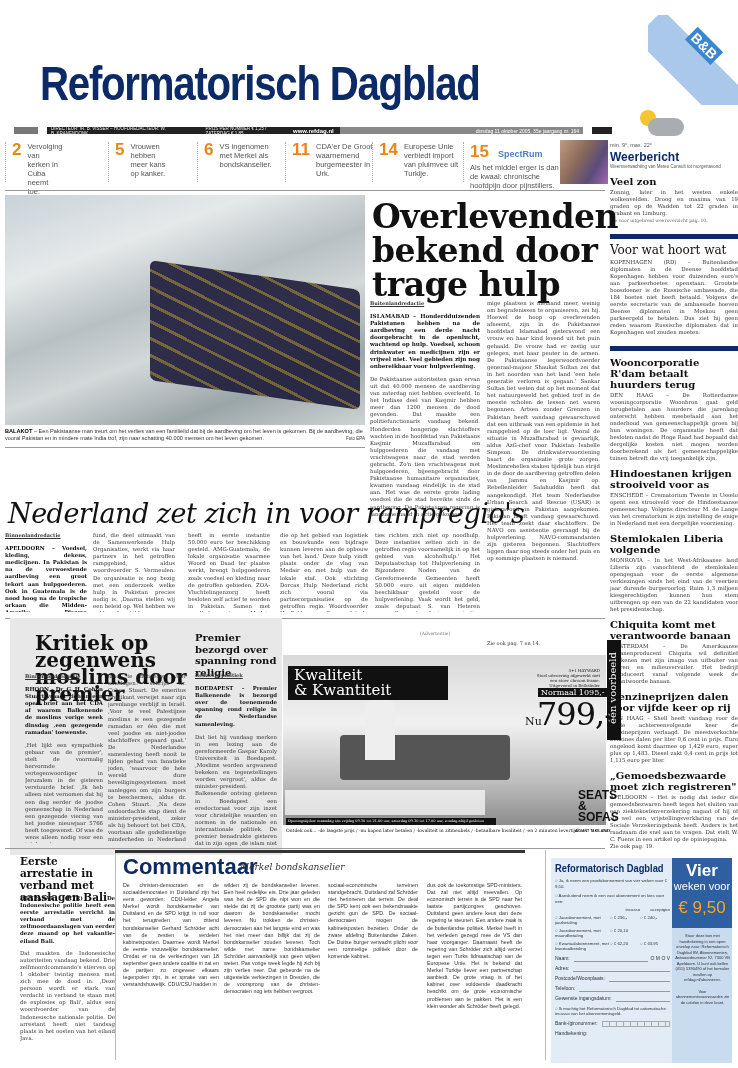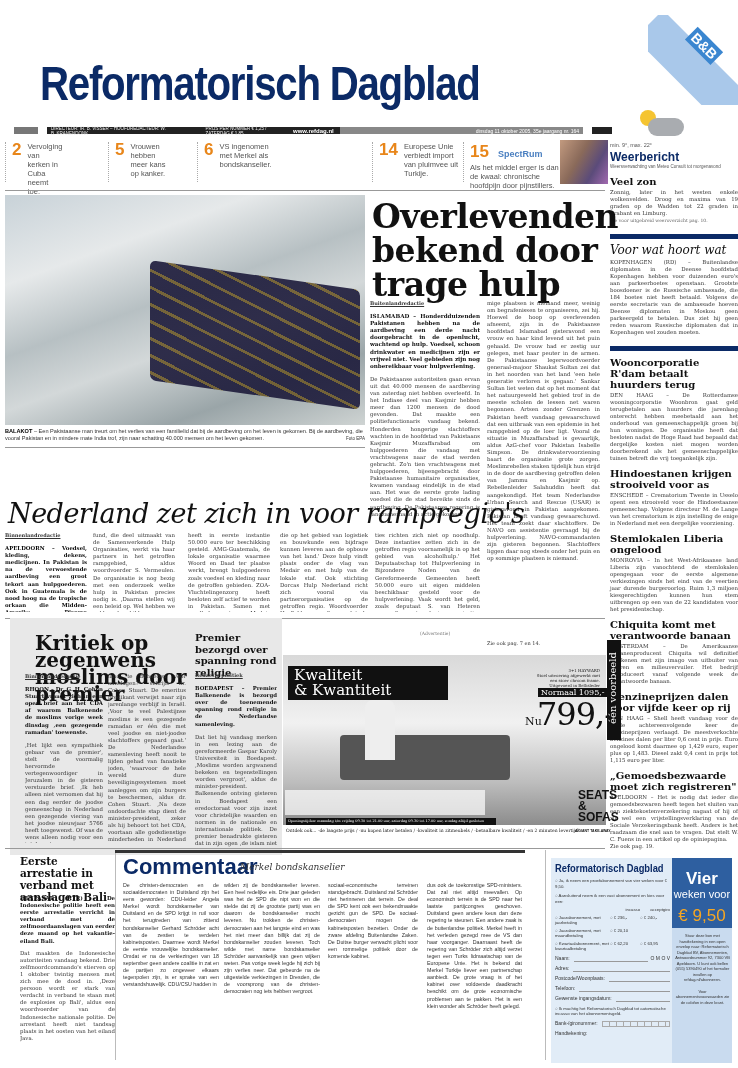--- a/index.html
+++ b/index.html
@@ -70,20 +70,24 @@
       <span class="txt" style="width:34px">Vervolging van kerken in Cuba neemt toe.</span>
     </div>
   <div class="teaser" style="left:103px;width:90px">
       <span class="num">5</span>
       <span class="txt" style="width:40px">Vrouwen hebben meer kans op kanker.</span>
     </div>
   <div class="teaser" style="left:192px;width:100px">
       <span class="num">6</span>
       <span class="txt" style="width:62px">VS ingenomen met Merkel als bondskanselier.</span>
     </div>
+  <div class="teaser" style="left:280px;width:90px">
+      <span class="num">11</span>
+      <span class="txt" style="width:58px">CDA'er De Groot waarnemend burgemeester in Urk.</span>
+    </div>
   <div class="teaser" style="left:367px;width:92px">
       <span class="num">14</span>
       <span class="txt" style="width:56px">Europese Unie verbiedt import van pluimvee uit Turkije.</span>
     </div>
   <div class="teaser" style="left:458px;width:130px;display:block">
     <span class="num">15</span>
     <span style="font-family:'Liberation Sans',sans-serif;font-weight:bold;font-size:9px;color:#4a7fc0;margin-left:4px">SpectRum</span>
     <div class="txt" style="width:96px;margin-top:2px">Als het middel erger is dan de kwaal: chronische hoofdpijn door pijnstillers.</div>
   </div>
 </div>
@@ -92,28 +96,28 @@
 
 <div class="abs rightcol" style="top:142px">
   <div class="sans" style="font-size:5.5px;color:#555">min. 9°, max. 22°</div>
   <div class="sans" style="font-weight:bold;font-size:12px;color:#0b2a66;margin-top:2px">Weerbericht</div>
   <div class="sans" style="font-size:4.5px;color:#555;line-height:6px">Weersverwachting van Meteo Consult tot morgenavond</div>
   <div class="rhead">Veel zon</div>
   <div class="rtxt">Zonnig, later in het westen enkele wolkenvelden. Droog en maxima van 19 graden op de Wadden tot 22 graden in Brabant en Limburg.</div>
   <div class="rtxt" style="font-size:4.5px;color:#666">Zie voor uitgebreid weeroverzicht pag. 10.</div>
 
   <div class="bluebar"></div>
-  <div style="font-style:italic;font-size:12px;color:#111;margin-bottom:2px">Voor wat hoort wat</div>
+  <div style="font-size:12px;color:#111;margin-bottom:2px">Voor wat hoort wat</div>
   <div class="rtxt">KOPENHAGEN (RD) – Buitenlandse diplomaten in de Deense hoofdstad Kopenhagen hebben voor duizenden euro's aan parkeerboetes openstaan. Grootste boosdoener is de Russische ambassade, die 184 boetes niet heeft betaald. Volgens de eerste secretaris van de ambassade hoeven Deense diplomaten in Moskou geen parkeergeld te betalen. Dus ziet hij geen reden waarom Russische diplomaten dat in Kopenhagen wel zouden moeten.</div>
   <div class="bluebar"></div>
   <div class="rhead">Wooncorporatie R'dam betaalt huurders terug</div>
   <div class="rtxt">DEN HAAG – De Rotterdamse wooningcorporatie Woonbron gaat geld terugbetalen aan huurders die jarenlang onterecht hebben meebetaald aan het onderhoud van gemeenschappelijk groen bij hun woningen. De organisatie heeft dat besloten nadat de Hoge Raad had bepaald dat dergelijke kosten niet mogen worden doorberekend als het gemeenschappelijke tuinen betreft die vrij toegankelijk zijn.</div>
   <div class="rhead">Hindoestanen krijgen strooiveld voor as</div>
   <div class="rtxt">ENSCHEDE – Crematorium Twente in Usselo opent een strooiveld voor de Hindoestaanse gemeenschap. Volgens directeur M. de Lange van het crematorium is zijn instelling de enige in Nederland met een dergelijke voorziening.</div>
-  <div class="rhead">Stemlokalen Liberia ongelood</div>
+  <div class="rhead">Stemlokalen Liberia volgende</div>
   <div class="rtxt">MONROVIA – In het West-Afrikaanse land Liberia zijn vanochtend de stemlokalen opengegaan voor de eerste algemene verkiezingen sinds het eind van de veertien jaar durende burgeroorlog. Ruim 1,3 miljoen kiesgerechtigden kunnen hun stem uitbrengen op een van de 22 kandidaten voor het presidentschap.</div>
   <div class="rhead">Chiquita komt met verantwoorde banaan</div>
   <div class="rtxt">AMSTERDAM – De Amerikaanse bananenproducent Chiquita wil definitief afrekenen met zijn imago van uitbuiter van boeren en milieuvervuiler. Het bedrijf introduceert vanaf volgende week de verantwoorde banaan.</div>
   <div class="rhead">Benzineprijzen dalen voor vijfde keer op rij</div>
   <div class="rtxt">DEN HAAG – Shell heeft vandaag voor de vijfde achtereenvolgende keer de benzineprijzen verlaagd. De meestverkochte benzines dalen per liter 0,6 cent in prijs. Euro ongelood komt daarmee op 1,429 euro, super plus op 1,483. Diesel zakt 0,4 cent in prijs tot 1,115 euro per liter.</div>
   <div class="rhead">„Gemoedsbezwaarde moet zich registreren"</div>
   <div class="rtxt">APELDOORN – Het is nodig dat ieder die gemoedsbezwaren heeft tegen het sluiten van een ziektekostenverzekering nagaat of hij of zij wel een vrijstellingsverklaring van de Sociale Verzekeringsbank heeft. Anders is het raadzaam die snel aan te vragen. Dat stelt W. C. Fuens in een artikel op de opiniepagina.</div>
   <div class="rtxt">Zie ook pag. 19.</div>
 </div>
 
@@ -247,20 +251,20 @@
   <div style="margin-bottom:4px">○ <span>Ik machtig het Reformatorisch Dagblad tot automatische incasso van het abonnementsgeld.</span></div>
   <div class="form-row">
       <span>Bank-/gironummer:</span>
       <span class="form-line" style="border:1px solid #aaa;height:6px;background:repeating-linear-gradient(90deg,transparent 0 6px,#aaa 6px 7px)"></span>
     </div>
   <div class="form-row">
       <span>Handtekening:</span>
     </div>
 </div>
 <div class="abs vierhead">
-  <div style="font-weight:bold;font-size:17px;line-height:18px;margin-top:12px">Vier</div>
+  <div style="font-weight:bold;font-size:17px;line-height:18px;margin-top:4px">Vier</div>
   <div style="font-weight:normal;font-size:11px">weken voor</div>
   <div style="font-size:17px;color:#f5a623;background:#2e5fa0;margin-top:6px">€ 9,50</div>
 </div>
 <div class="abs sans" style="left:675px;top:933px;width:55px;font-size:4px;line-height:5.5px;color:#333;text-align:center">
   <div>Stuur deze bon met handtekening in een open envelop naar: Reformatorisch Dagblad BV, Abonnementen, Antwoordnummer 92, 7300 VB Apeldoorn. U kunt ook bellen (055) 5390490 of het formulier invullen op refdag.nl/abonneren.</div>
   <div style="margin-top:6px">Voor abonnementsvoorwaarden zie de colofon in deze krant.</div>
 </div>
 
 </body></html>

